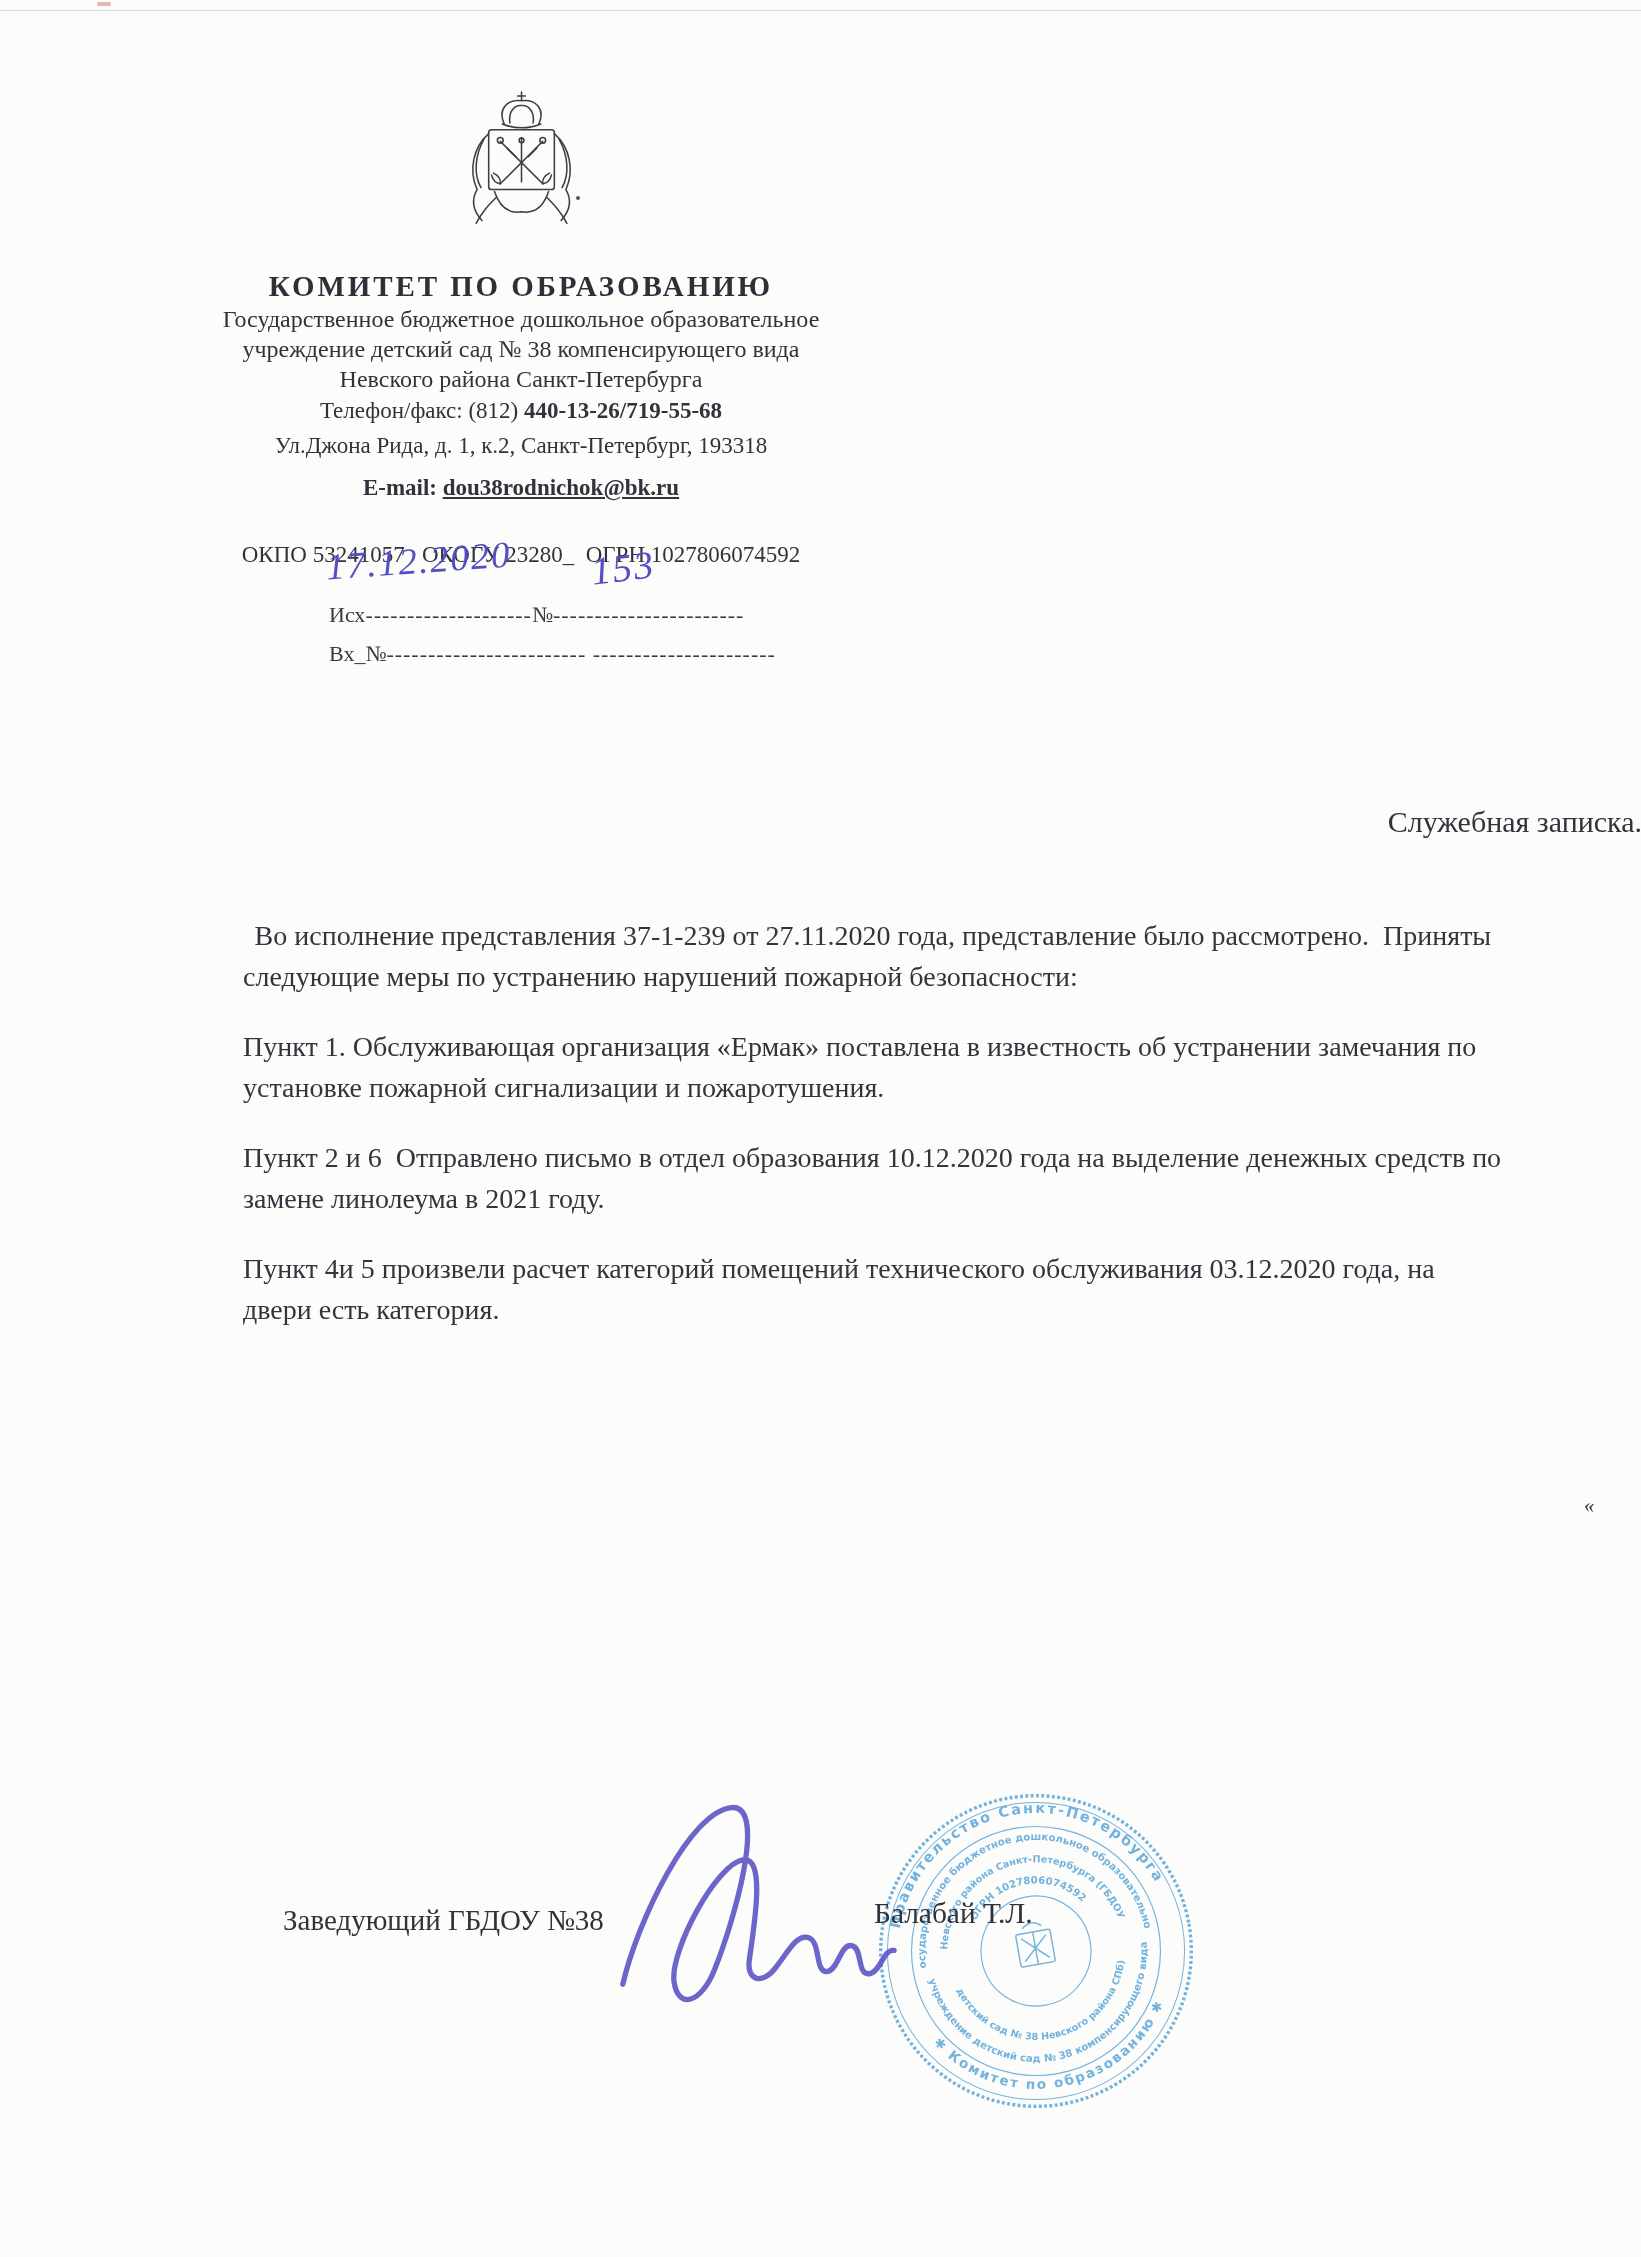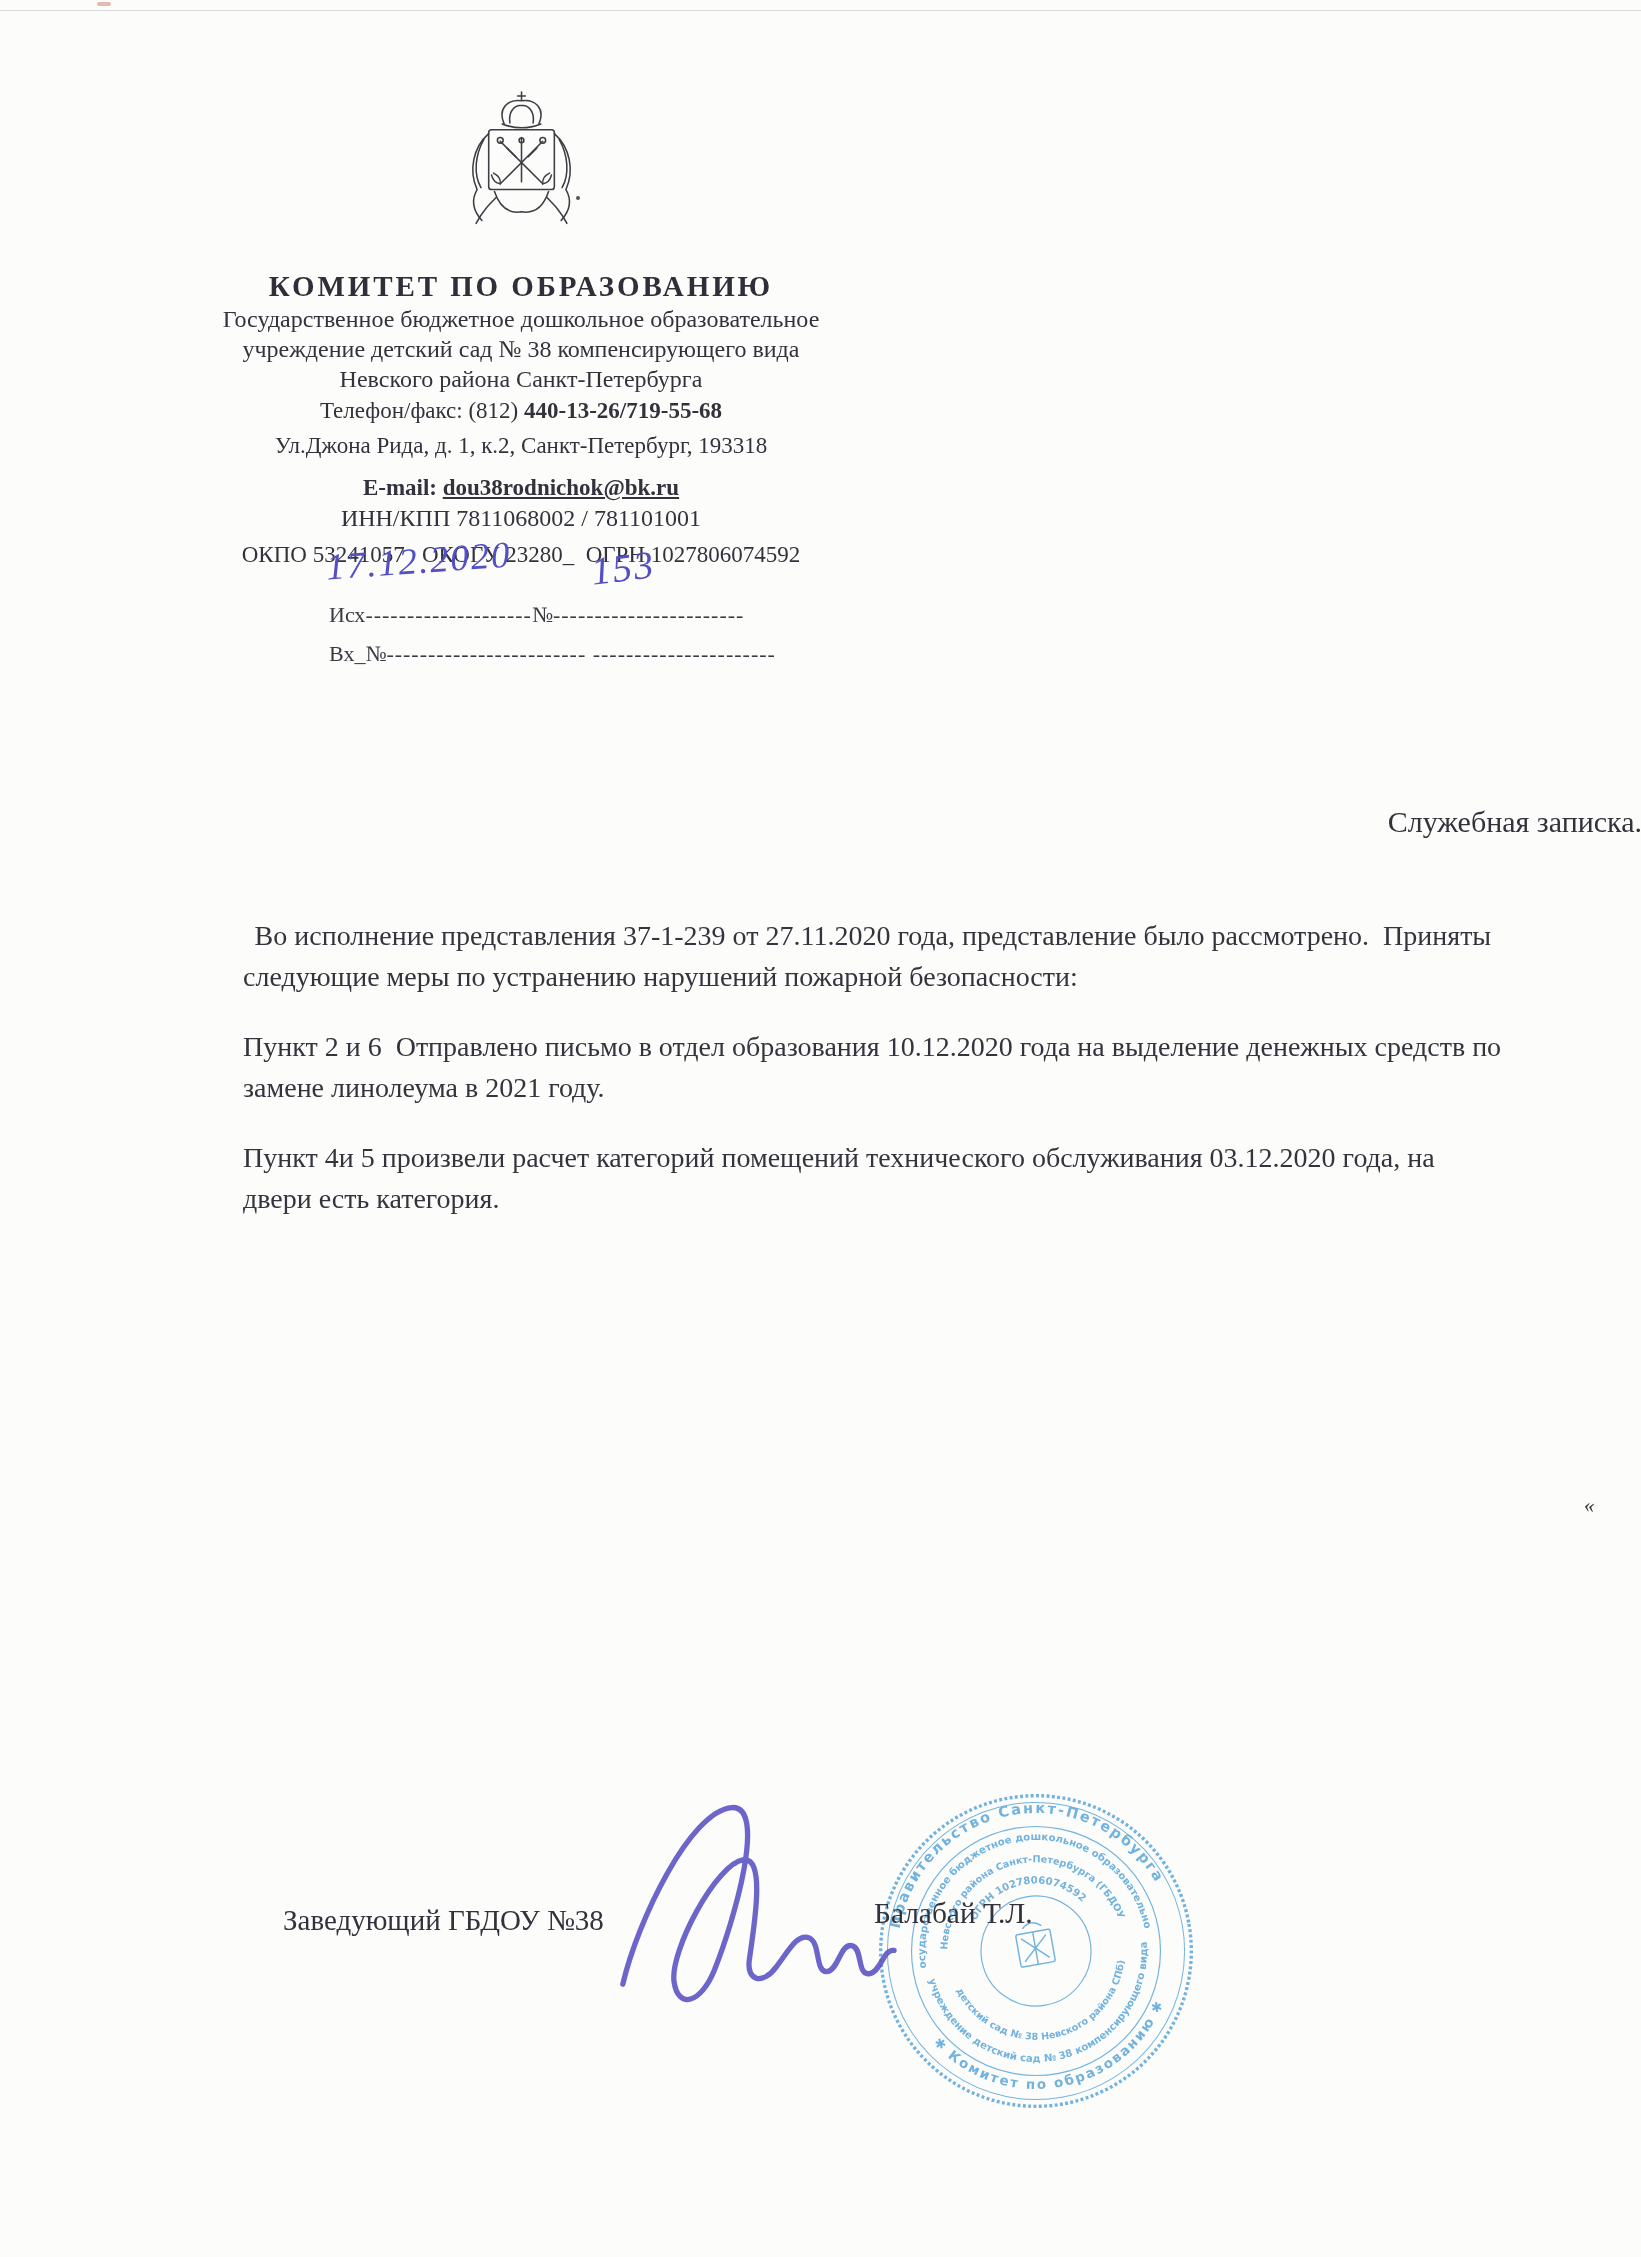--- a/index.html
+++ b/index.html
@@ -98,37 +98,37 @@
     <div>учреждение детский сад № 38 компенсирующего вида</div>
     <div>Невского района Санкт-Петербурга</div>
   </div>
   <div class="abs lh-col phone">
     <span>Телефон/факс: (812) </span><b>440-13-26/719-55-68</b>
   </div>
   <div class="abs lh-col addr">Ул.Джона Рида, д. 1, к.2, Санкт-Петербург, 193318</div>
   <div class="abs lh-col email">
     <span>E-mail: </span><span class="u">dou38rodnichok@bk.ru</span>
   </div>
-  <div class="abs lh-col inn">ИНН/КПП 7811068002 / 781101001</div>
   <div class="abs lh-col okpo">ОКПО 53241057   ОКОГУ 23280_  ОГРН 1027806074592</div>
 
   <div class="reg-row" style="top:576px;">
     <span>Исх</span><span class="dash">--------------------</span><span>№</span><span class="dash">-----------------------</span>
   </div>
   <div class="reg-row" style="top:615px;text-align:center;">
     <span>Вх_№</span><span class="dash">------------------------ ----------------------</span>
   </div>
   <div class="hand hand-date">17.12.2020</div>
   <div class="hand hand-num">153</div>
 
 
   <div class="abs title">Служебная записка.</div>
 
   <div class="abs body-text">
     <p class="first">Во исполнение представления 37-1-239 от 27.11.2020 года, представление было рассмотрено.&nbsp; Приняты следующие меры по устранению нарушений пожарной безопасности:</p>
+    <p>Пункт 1. Обслуживающая организация «Ермак» поставлена в известность об устранении замечания по установке пожарной сигнализации и пожаротушения.</p>
     <p>Пункт 2 и 6&nbsp; Отправлено письмо в отдел образования 10.12.2020 года на выделение денежных средств по замене линолеума в 2021 году.</p>
     <p>Пункт 4и 5 произвели расчет категорий помещений технического обслуживания 03.12.2020 года, на двери есть категория.</p>
   </div>
 
   <svg class="abs stamp" width="328" height="328" viewBox="0 0 340 340">
     <defs>
       <path id="pTop143" d="M 27 170 A 143 143 0 1 1 313 170"></path>
       <path id="pBot143" d="M 27 170 A 143 143 0 1 0 313 170"></path>
       <path id="pTop115" d="M 55 170 A 115 115 0 1 1 285 170"></path>
       <path id="pBot115" d="M 55 170 A 115 115 0 1 0 285 170"></path>

